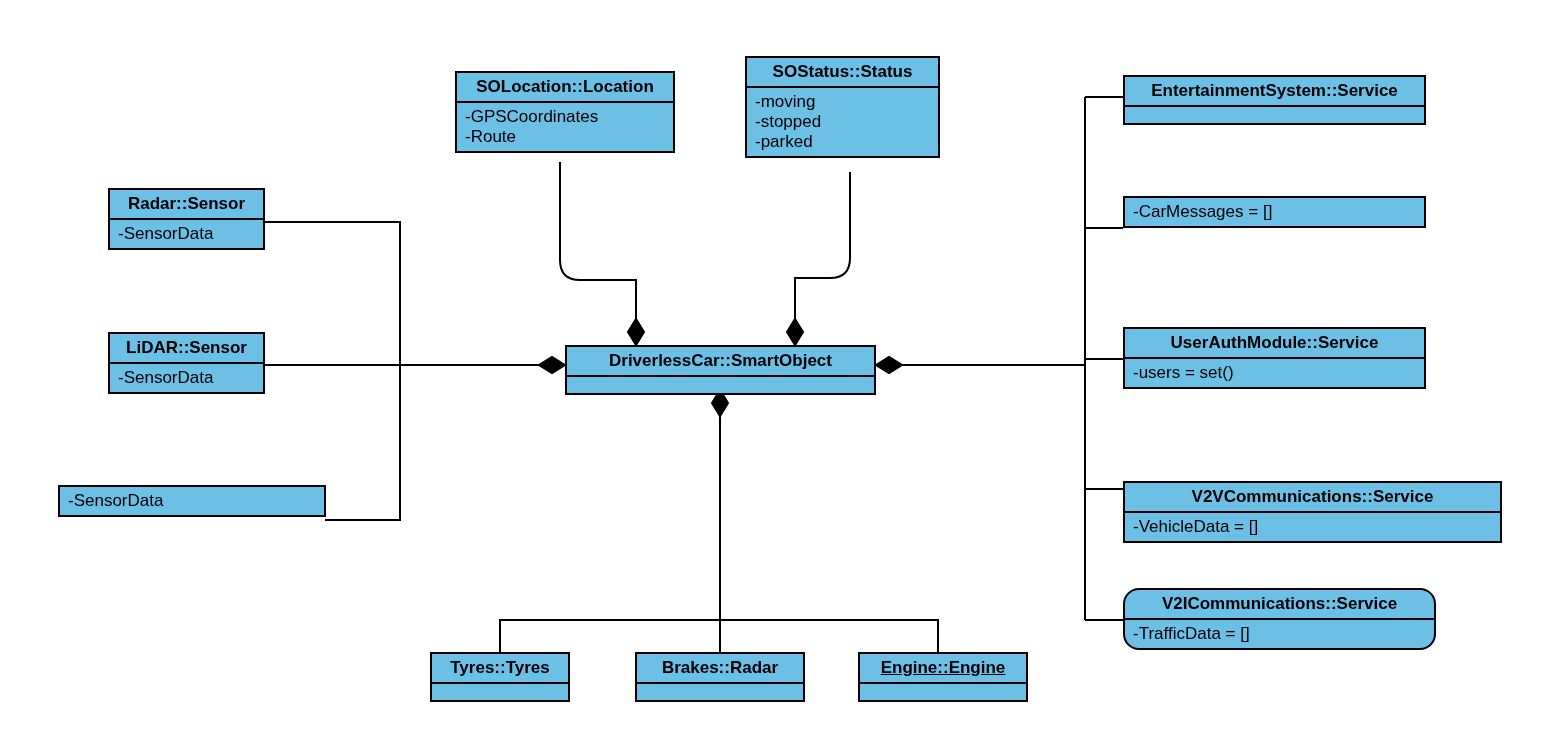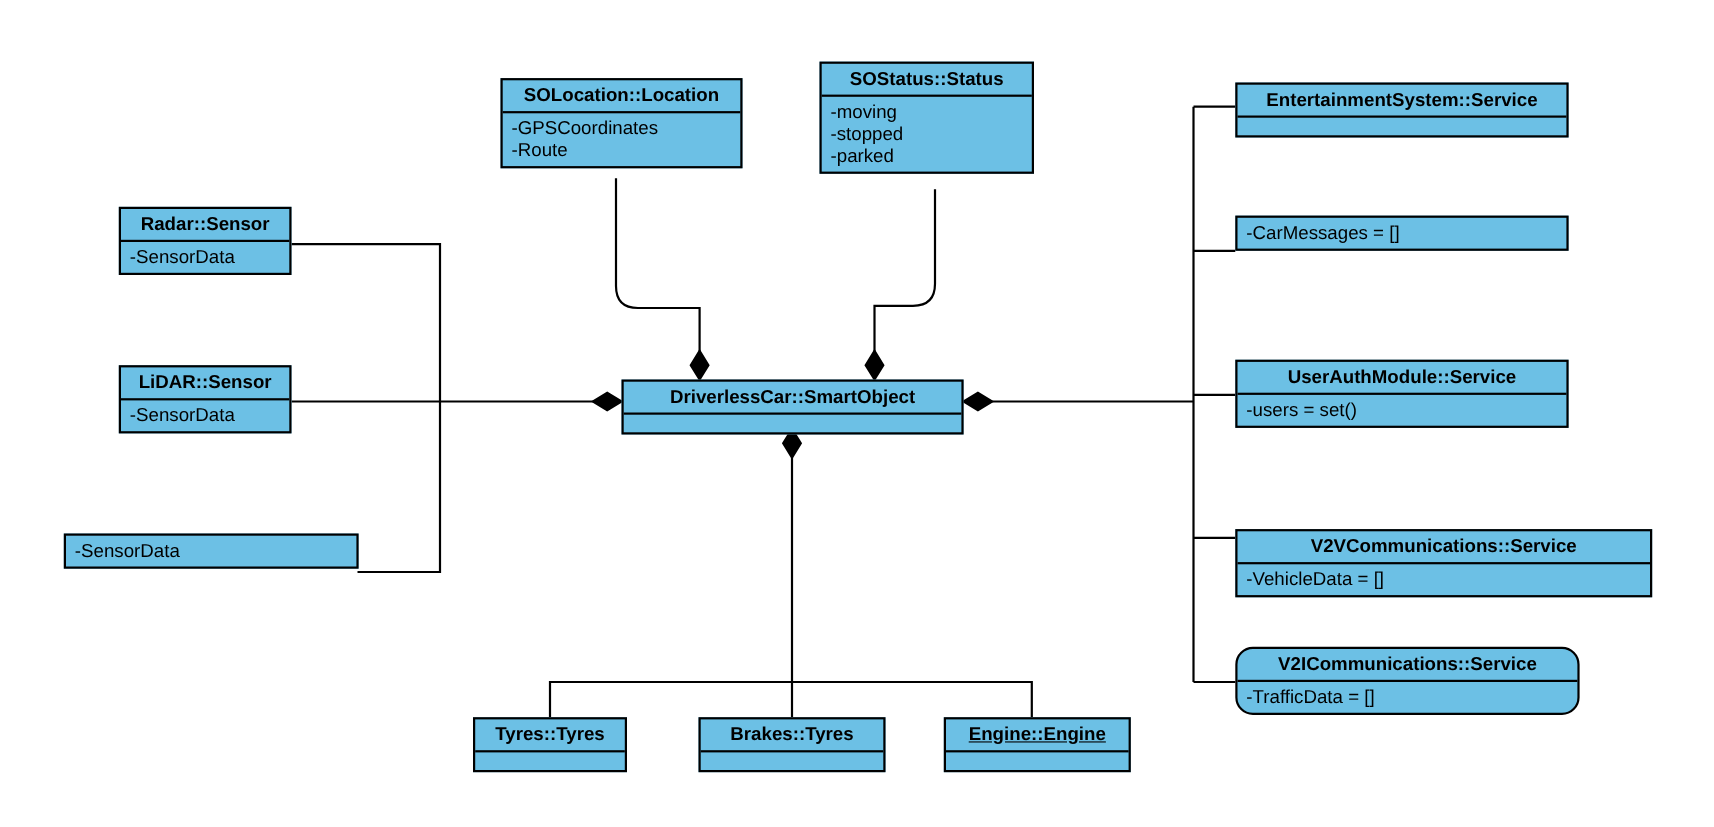--- a/index.html
+++ b/index.html
@@ -134,21 +134,21 @@
     <div>-SensorData</div>
   </div>
 </div>
 
 <div class="uml-box" style="left:430px; top:652px; width:140px;">
   <div class="uml-title">Tyres::Tyres</div>
   <div class="uml-body empty"></div>
 </div>
 
 <div class="uml-box" style="left:635px; top:652px; width:170px;">
-  <div class="uml-title">Brakes::Tyres</div>
+  <div class="uml-title">Brakes::Radar</div>
   <div class="uml-body empty"></div>
 </div>
 
 <div class="uml-box" style="left:858px; top:652px; width:170px;text-decoration:underline;">
   <div class="uml-title">Engine::Engine</div>
   <div class="uml-body empty"></div>
 </div>
 
 <div class="uml-box" style="left:1123px; top:75px; width:303px;">
   <div class="uml-title">EntertainmentSystem::Service</div>

